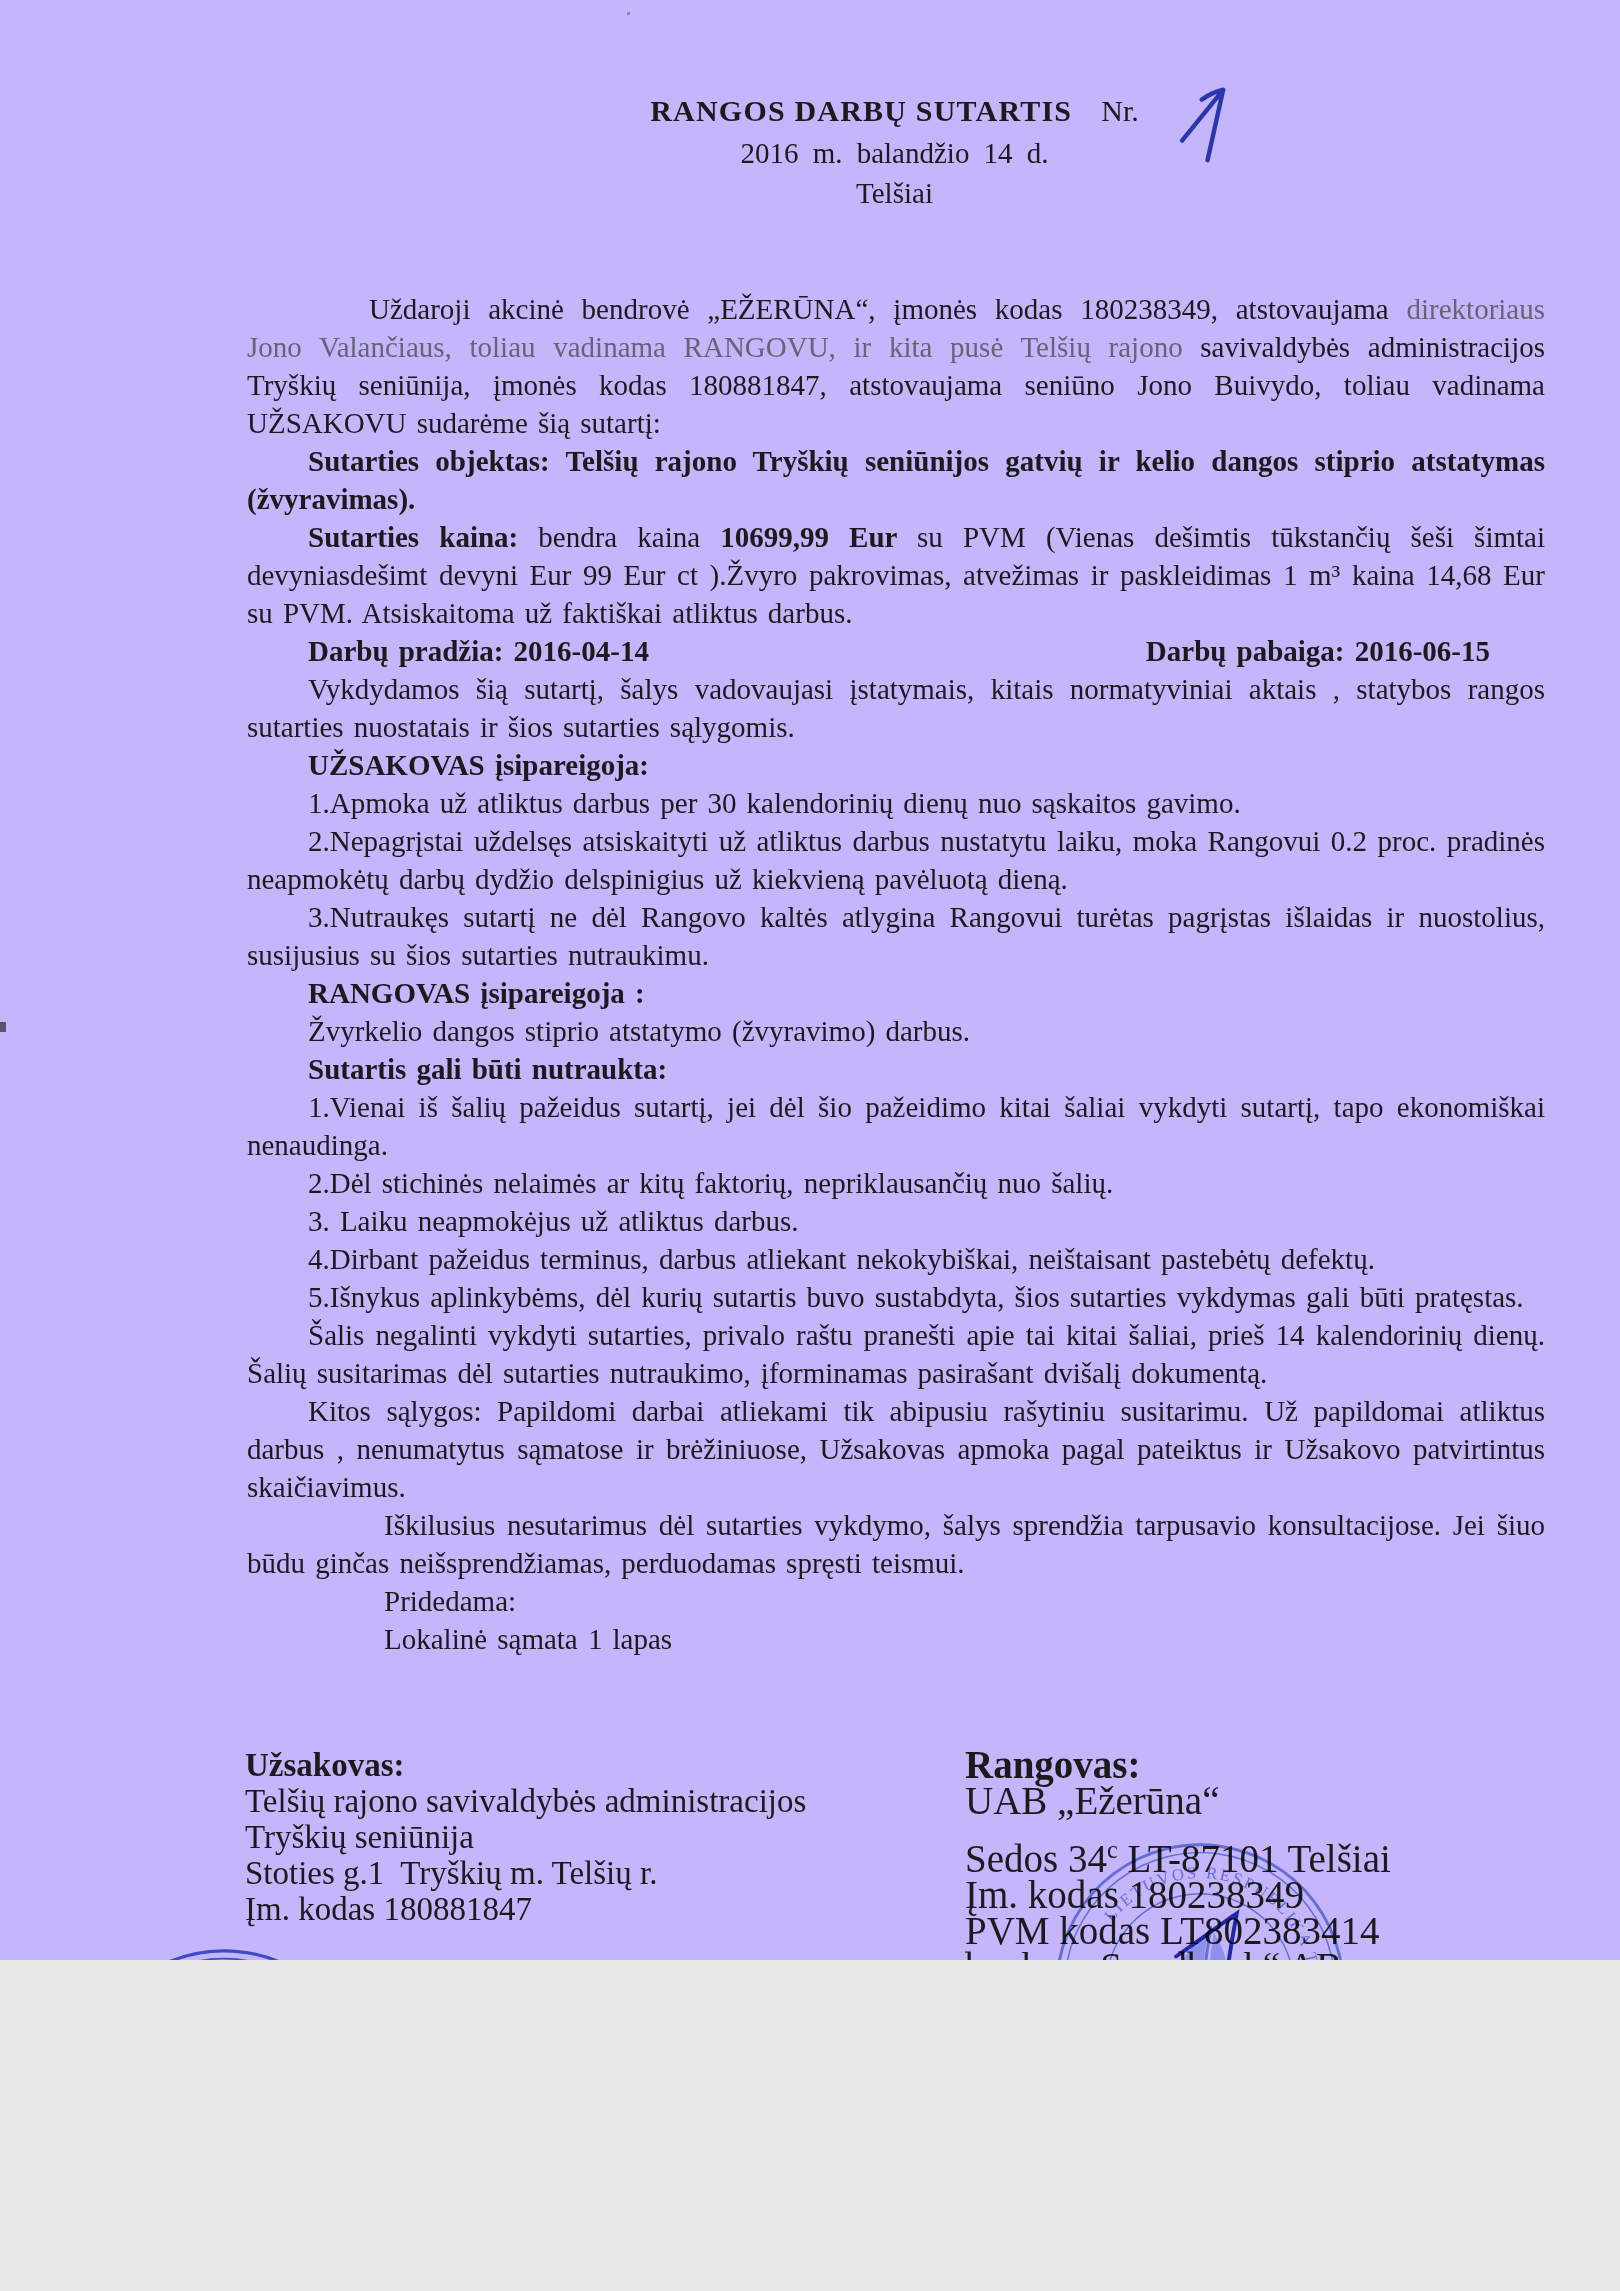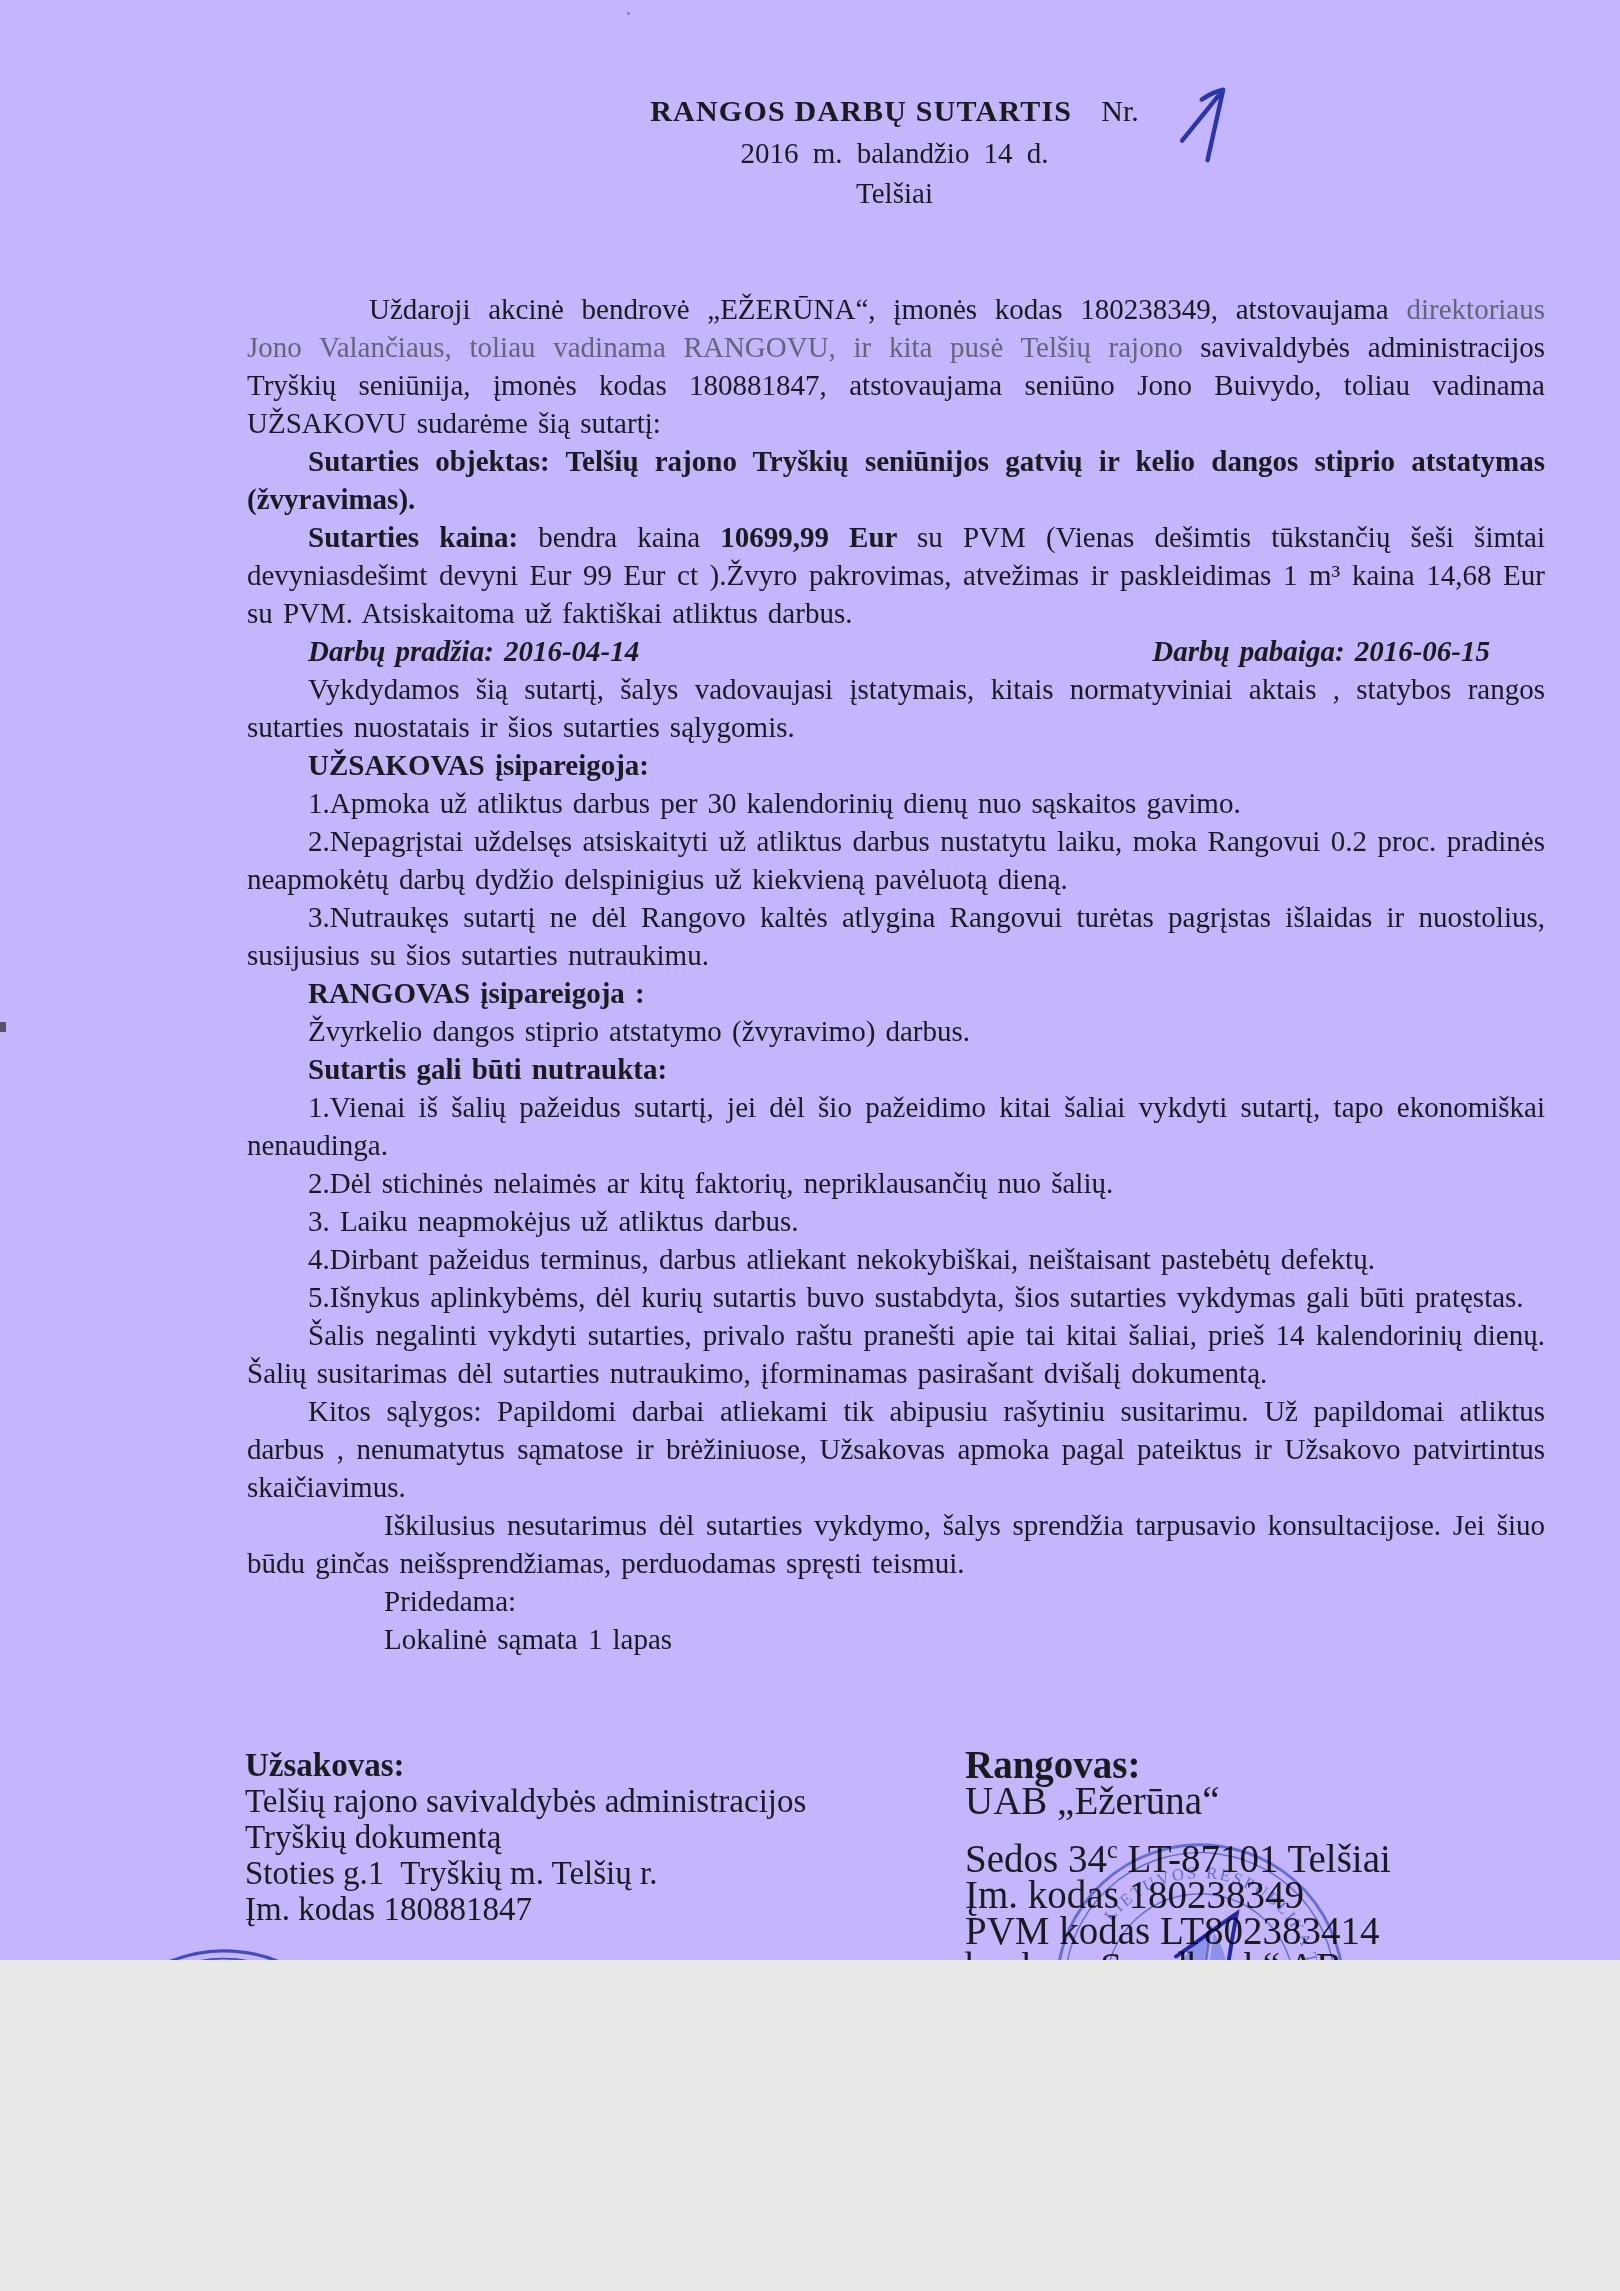--- a/index.html
+++ b/index.html
@@ -14,21 +14,21 @@
   .city{font-size:29px;margin-top:6.9px;}
   .nr1-svg{position:absolute;left:929px;top:-13.7px;}
   
   #body{position:absolute;left:247px;top:290px;width:1298px;font-size:29px;line-height:38px;
         text-align:justify;word-spacing:2.9px;}
   .para{margin:0;}
   .ind-std{text-indent:61px;}
   .ind-p1{text-indent:122px;}
   .ind-deep{text-indent:137px;}
   .ind-none{text-indent:0;}
-  .prow{display:flex;padding-left:61px;padding-right:55px;font-style:italic;}
+  .prow{display:flex;padding-left:61px;padding-right:55px;}
   .prow .rgt{margin-left:auto;}
   .b{font-weight:700;}
   .faded{color:#55565c;opacity:.85;filter:blur(0.3px);}
   .sup{vertical-align:super;font-size:.62em;line-height:0;}
   
   #footer-left{position:absolute;left:245px;top:1747px;width:667px;font-size:33px;line-height:36px;text-align:left;}
   #footer-right{position:absolute;left:965px;top:1747px;width:608px;font-size:39px;line-height:36px;text-align:left;}
   
   .sigline{position:absolute;height:0;border-top:2.9px solid #161616;}
   #sigline-left{left:247px;top:2139px;width:449px;}
@@ -84,21 +84,21 @@
       <p class="para ind-std"><span class="">Šalis negalinti vykdyti sutarties, privalo raštu pranešti apie tai kitai šaliai, prieš 14 kalendorinių dienų. Šalių susitarimas dėl sutarties nutraukimo, įforminamas pasirašant dvišalį dokumentą.</span></p>
       <p class="para ind-std"><span class="">Kitos sąlygos: Papildomi darbai atliekami tik abipusiu rašytiniu susitarimu. Už papildomai atliktus darbus , nenumatytus sąmatose ir brėžiniuose, Užsakovas apmoka pagal pateiktus ir Užsakovo patvirtintus skaičiavimus.</span></p>
       <p class="para ind-deep"><span class="">Iškilusius nesutarimus dėl sutarties vykdymo, šalys sprendžia tarpusavio konsultacijose. Jei šiuo būdu ginčas neišsprendžiamas, perduodamas spręsti teismui.</span></p>
       <p class="para ind-deep"><span class="">Pridedama:</span></p>
       <p class="para ind-deep"><span class="">Lokalinė sąmata 1 lapas</span></p>
     </div>
 
   <div id="footer-left">
       <p class="para ind-none"><span class="b">Užsakovas:</span></p>
       <p class="para ind-none"><span class="">Telšių rajono savivaldybės administracijos</span></p>
-      <p class="para ind-none"><span class="">Tryškių dokumentą</span></p>
+      <p class="para ind-none"><span class="">Tryškių seniūnija</span></p>
       <p class="para ind-none"><span class="">Stoties g.1&nbsp; Tryškių m. Telšių r.</span></p>
       <p class="para ind-none"><span class="">Įm. kodas 180881847</span></p>
       <div style="height: 51px;"></div>
       <p class="para ind-none"><span class="">AB DNB&nbsp; bankas&nbsp; Telšių skyrius</span></p>
       <p class="para ind-none"><span class="">A. s. LT954010042800020072</span></p>
       <p class="para ind-none"><span class="">Tel./faks.8 444 79333</span></p>
       <p class="para ind-none"><span class="">Seniūnas Jonas Buivydas</span></p>
     </div>
   <div id="footer-right">
       <p class="para ind-none"><span class="b">Rangovas:</span></p>

